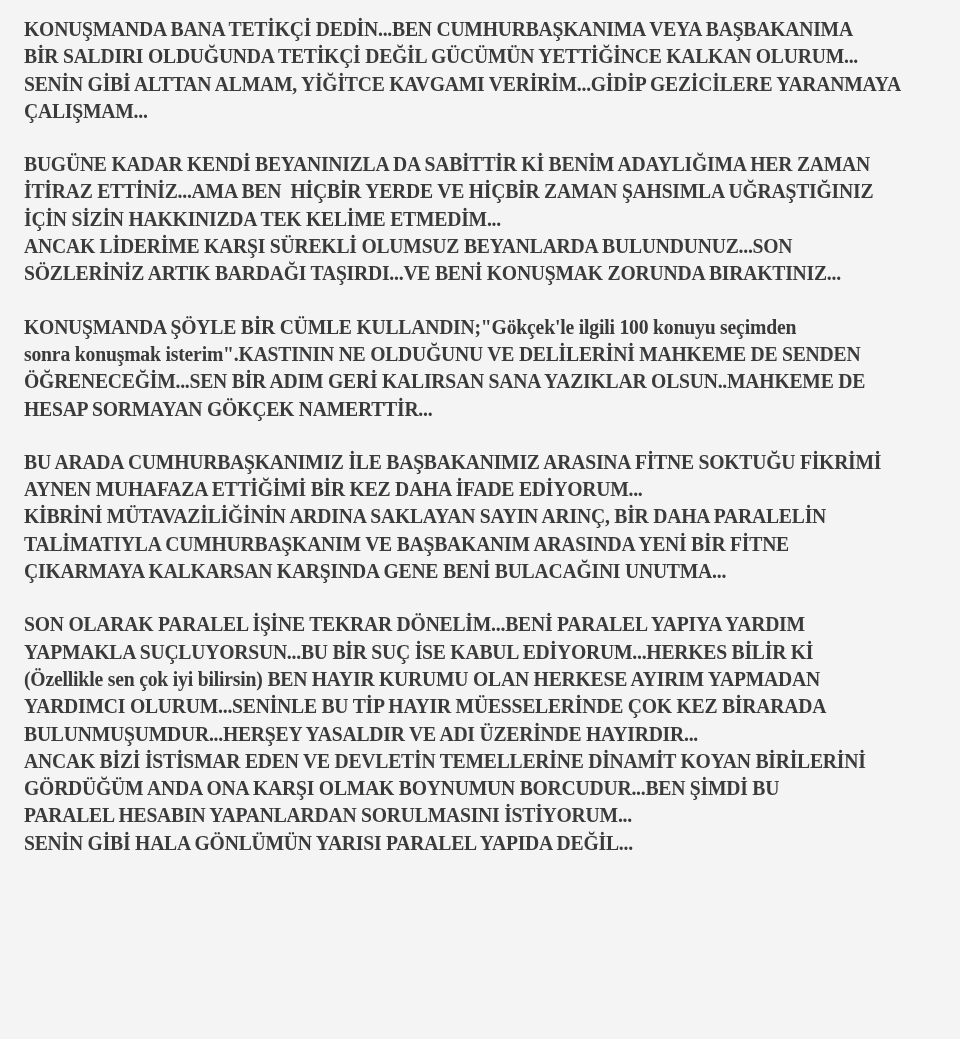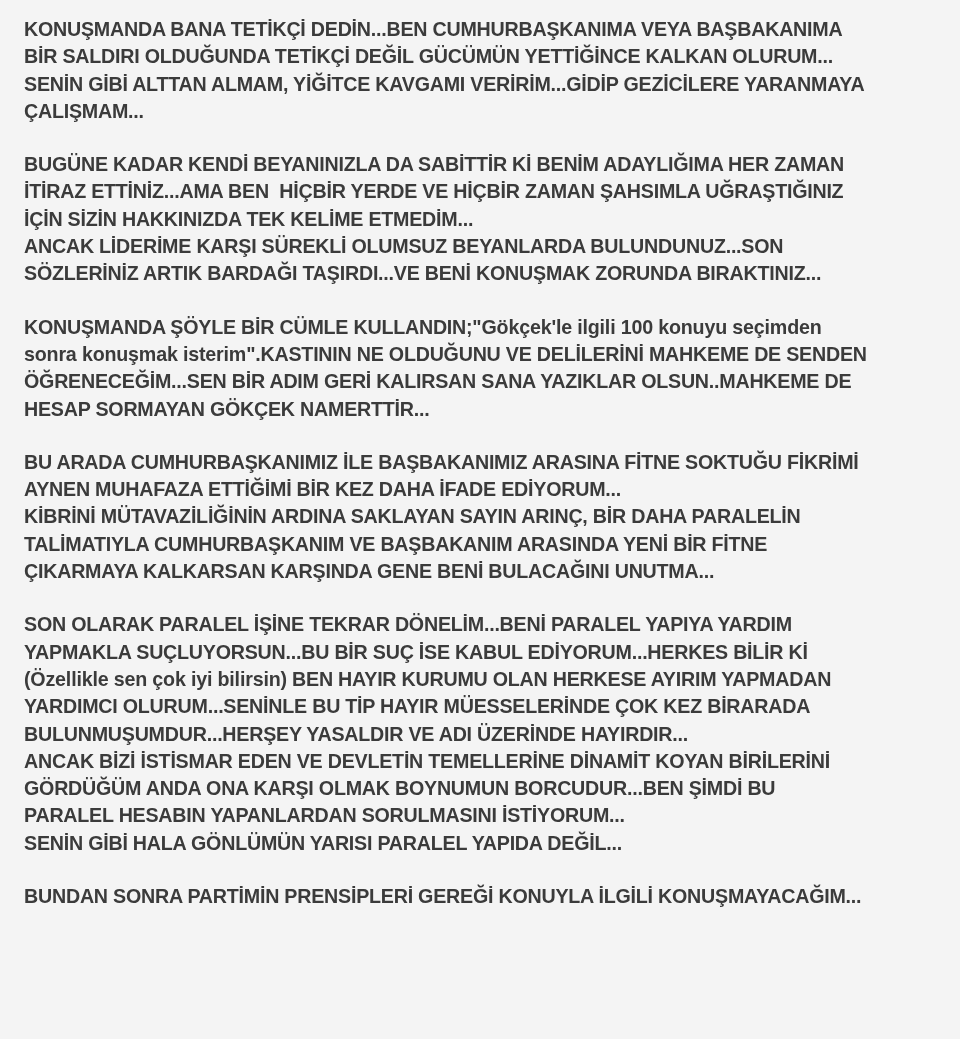--- a/index.html
+++ b/index.html
@@ -15,20 +15,21 @@
   }
   #statement-sheet {
     box-sizing: border-box;
     width: 960px;
     height: 1039px;
     background: #f4f4f4;
     padding: 16px 20px 10px 24px;
   }
   .para {
     margin: 0 0 26px 0;
+    font-family: Liberation Serif, serif;
   }
   .para:last-child {
     margin-bottom: 0;
   }
   .line {
     display: block;
     font-weight: bold;
     font-size: 20.4px;
     line-height: 27.3px;
     letter-spacing: -0.25px;
@@ -78,16 +79,13 @@
       <span class="line" style="color: rgb(59, 59, 59);"><span class="upper">SON OLARAK PARALEL İŞİNE TEKRAR DÖNELİM...BENİ PARALEL YAPIYA YARDIM</span></span>
       <span class="line" style="color: rgb(59, 59, 59);"><span class="upper">YAPMAKLA SUÇLUYORSUN...BU BİR SUÇ İSE KABUL EDİYORUM...HERKES BİLİR Kİ</span></span>
       <span class="line" style="color: rgb(59, 59, 59);"><span class="mixed">(Özellikle sen çok iyi bilirsin)</span><span class="upper"> BEN HAYIR KURUMU OLAN HERKESE AYIRIM YAPMADAN</span></span>
       <span class="line" style="color: rgb(59, 59, 59);"><span class="upper">YARDIMCI OLURUM...SENİNLE BU TİP HAYIR MÜESSELERİNDE ÇOK KEZ BİRARADA</span></span>
       <span class="line" style="color: rgb(59, 59, 59);"><span class="upper">BULUNMUŞUMDUR...HERŞEY YASALDIR VE ADI ÜZERİNDE HAYIRDIR...</span></span>
       <span class="line" style="color: rgb(59, 59, 59);"><span class="upper">ANCAK BİZİ İSTİSMAR EDEN VE DEVLETİN TEMELLERİNE DİNAMİT KOYAN BİRİLERİNİ</span></span>
       <span class="line" style="color: rgb(59, 59, 59);"><span class="upper">GÖRDÜĞÜM ANDA ONA KARŞI OLMAK BOYNUMUN BORCUDUR...BEN ŞİMDİ BU</span></span>
       <span class="line" style="color: rgb(59, 59, 59);"><span class="upper">PARALEL HESABIN YAPANLARDAN SORULMASINI İSTİYORUM...</span></span>
       <span class="line" style="color: rgb(59, 59, 59);"><span class="upper">SENİN GİBİ HALA GÖNLÜMÜN YARISI PARALEL YAPIDA DEĞİL...</span></span>
     </div>
-    <div class="para">
-      <span class="line" style="color: rgb(59, 59, 59);"><span class="upper">BUNDAN SONRA PARTİMİN PRENSİPLERİ GEREĞİ KONUYLA İLGİLİ KONUŞMAYACAĞIM...</span></span>
-    </div>
   </div>
 
 </body></html>

